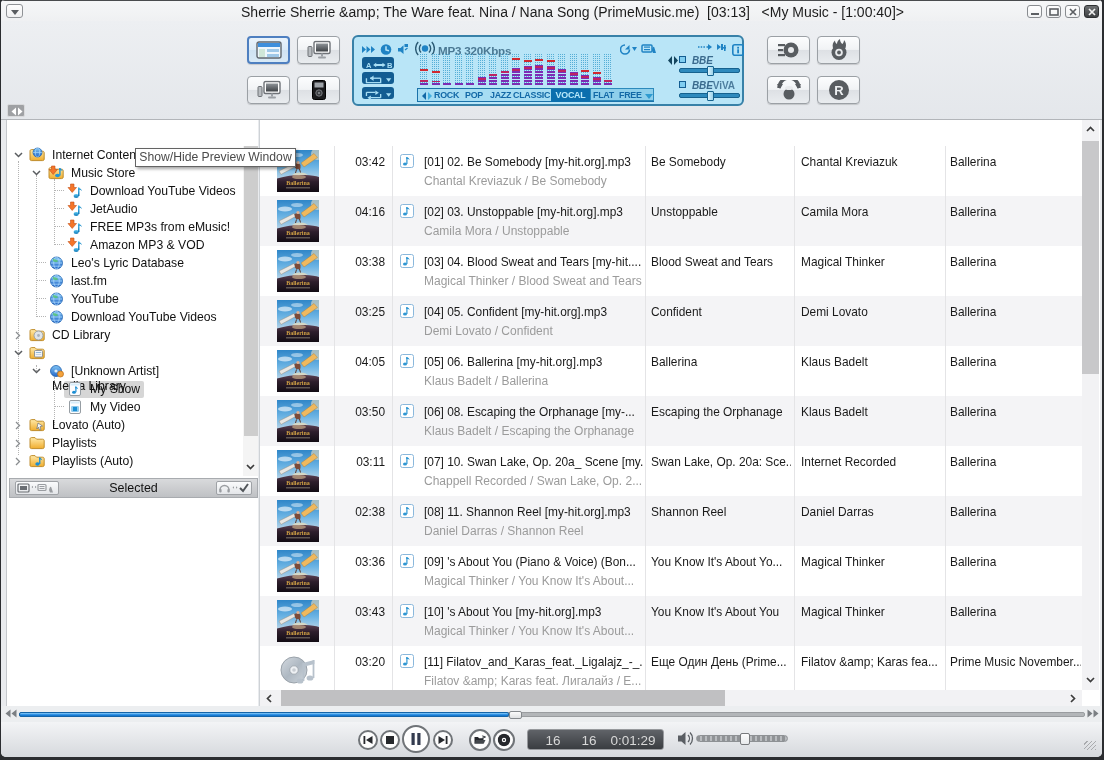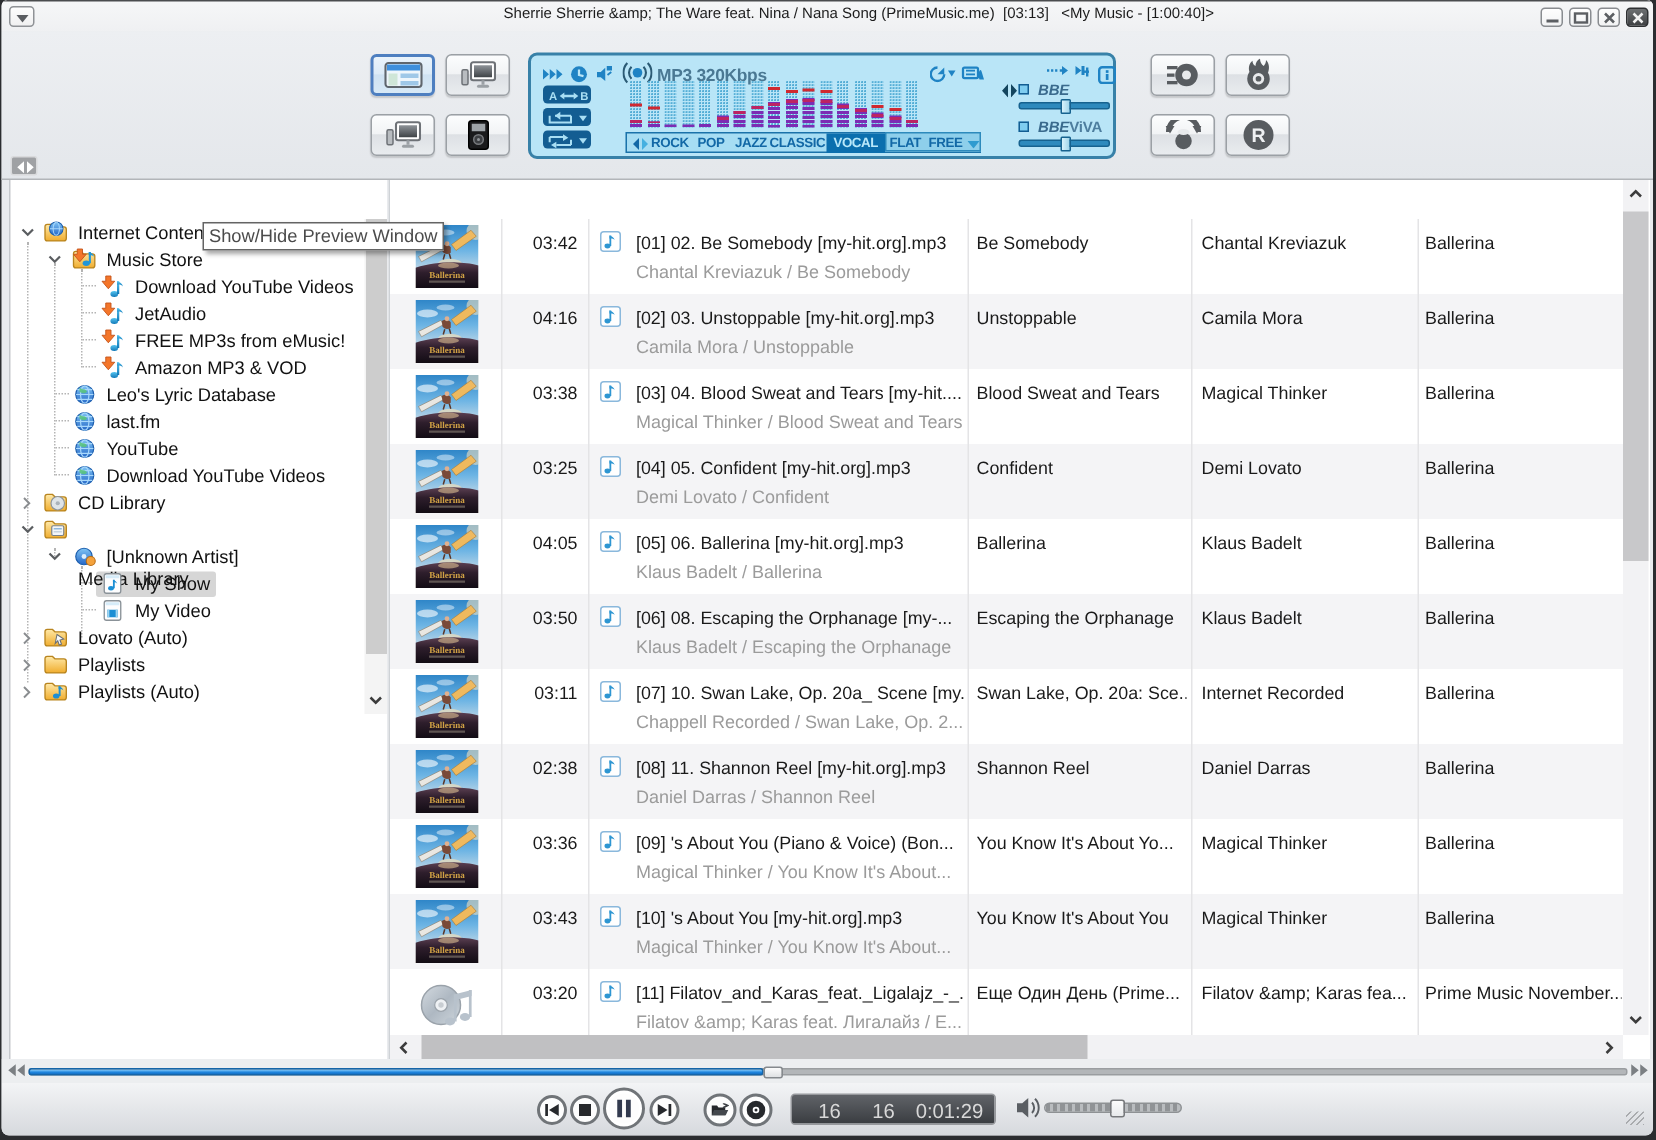--- a/index.html
+++ b/index.html
@@ -10,21 +10,21 @@
 .abs { position:absolute; }
 
 
 #titlebar { position:absolute; left:0; top:0; width:100%; height:21px;
   background:linear-gradient(#f6f7f8,#eff0f2); }
 #menubtn { position:absolute; left:5px; top:4px; width:17px; height:14px;
   background:linear-gradient(#fdfdfd,#f0f0f1); border:1px solid #8f9296; border-radius:3px; }
 #menubtn:before { content:""; position:absolute; left:3.5px; top:4.5px;
   border-left:4px solid transparent; border-right:4px solid transparent; border-top:5px solid #5a5d61; }
 #title { position:absolute; left:0; right:0; top:4px; text-align:center;
-  font-size:10px; color:#1c1c1c;margin-left:42px; }
+  font-size:14px; color:#1c1c1c;margin-left:42px; }
 .wbtn { position:absolute; top:5px; width:15px; height:13px; border:1px solid #898c90;
   border-radius:3px; background:linear-gradient(#fefefe,#f2f3f4); }
 .wbtn svg { position:absolute; left:1px; top:1px; }
 #wb-close-dark { background:linear-gradient(#6d7072,#3f4143); border-color:#2e3032; }
 
 
 #toolbar { position:absolute; left:0; top:21px; width:100%; height:99px;
   background:linear-gradient(#edeff2,#e4e7eb); }
 .tbtn { position:absolute; width:43px; height:28px; border:1px solid #9ba0a5; border-radius:4px;
   background:linear-gradient(#fcfdfe 0%,#f1f3f5 48%,#dde0e4 49%,#e9ecef 100%);
@@ -602,20 +602,39 @@
           </svg>
           <span style="position:absolute; left:43px;">Playlists (Auto)</span>
         </div>
       </div>
     <div id="sb-scroll">
         <div id="sb-thumb"></div>
         <svg style="position:absolute; left:3px; top:318px;" width="9" height="6" viewBox="0 0 9 6">
           <path d="M1 1 L4.5 4.5 L8 1" stroke="#3c3c3c" stroke-width="1.7" fill="none"></path>
         </svg>
       </div>
+    <div id="sel-bar"><div style="position:absolute; left:5px; top:2px; width:44px; height:14px; background:linear-gradient(#fafbfc,#e4e6e9); border:1px solid #9fa2a6; border-radius:2px;">
+          <svg width="40" height="12" viewBox="0 0 40 12" style="position:absolute; left:1px; top:0px;">
+            <rect x="1" y="2" width="11" height="8" rx="1" fill="none" stroke="#6a6e73" stroke-width="1.2"></rect>
+            <rect x="3" y="4" width="7" height="4" fill="#6a6e73"></rect>
+            <path d="M14.5 5 L16 3.8 L16 6.2 Z M19.5 5 L18 3.8 L18 6.2 Z" fill="#9a9da1"></path>
+            <rect x="21" y="2.5" width="8" height="6" rx="1" fill="none" stroke="#9a9da1" stroke-width="1.2"></rect>
+            <rect x="22.5" y="4" width="5" height="1" fill="#9a9da1"></rect>
+            <rect x="22.5" y="6" width="5" height="1" fill="#9a9da1"></rect>
+            <path d="M32 8 C33 4 34 4 34.5 6 L36 10.5 L33 10.5 Z" fill="#9a9da1"></path>
+          </svg>
+        </div><div style="position:absolute; right:5px; top:2px; width:36px; height:14px; background:linear-gradient(#fafbfc,#e4e6e9); border:1px solid #9fa2a6; border-radius:2px;">
+          <svg width="32" height="12" viewBox="0 0 32 12" style="position:absolute; left:1px; top:0px;">
+            <path d="M2 8 A4.5 4.5 0 0 1 11 8" fill="none" stroke="#9a9da1" stroke-width="1.4"></path>
+            <rect x="1.2" y="7" width="2.4" height="3.5" rx="1" fill="#9a9da1"></rect>
+            <rect x="9.4" y="7" width="2.4" height="3.5" rx="1" fill="#9a9da1"></rect>
+            <path d="M14.5 5.5 L16 4.3 L16 6.7 Z M19.5 5.5 L18 4.3 L18 6.7 Z" fill="#9a9da1"></path>
+            <path d="M22 6 L25 9 L30 2" fill="none" stroke="#515559" stroke-width="2"></path>
+          </svg>
+        </div><span>Selected</span></div>
   </div>
 
   <div id="table">
       <svg width="0" height="0" style="position:absolute;">
         <defs>
           <linearGradient id="gcd" x1="0" y1="0" x2="1" y2="1">
             <stop offset="0" stop-color="#d4dae0"></stop>
             <stop offset="0.5" stop-color="#aeb8c2"></stop>
             <stop offset="1" stop-color="#cfd6dc"></stop>
           </linearGradient>

